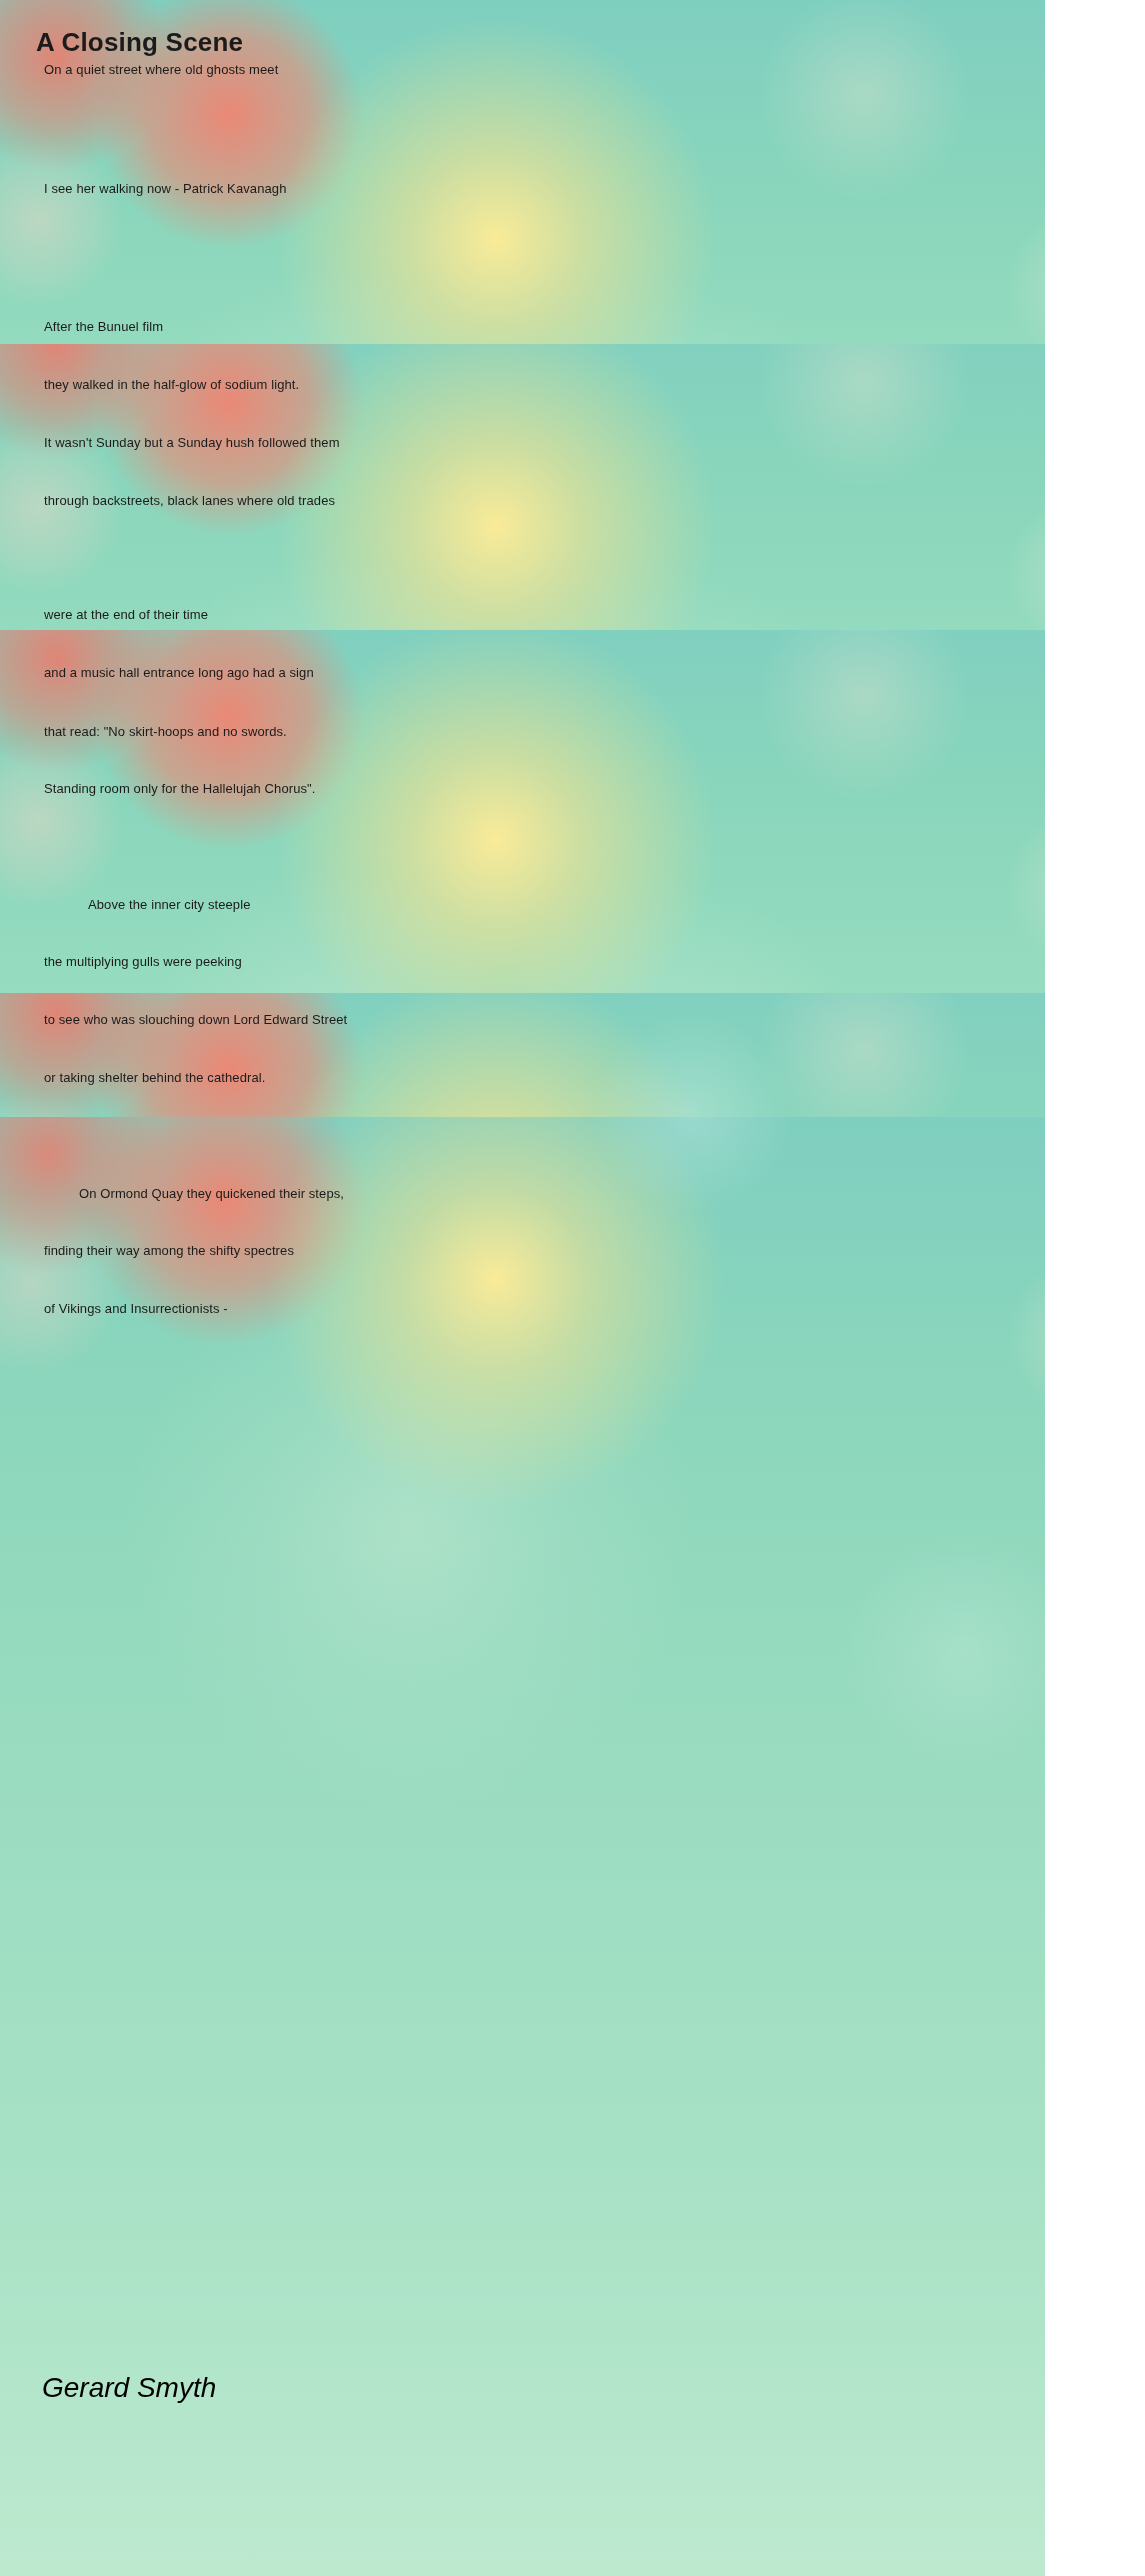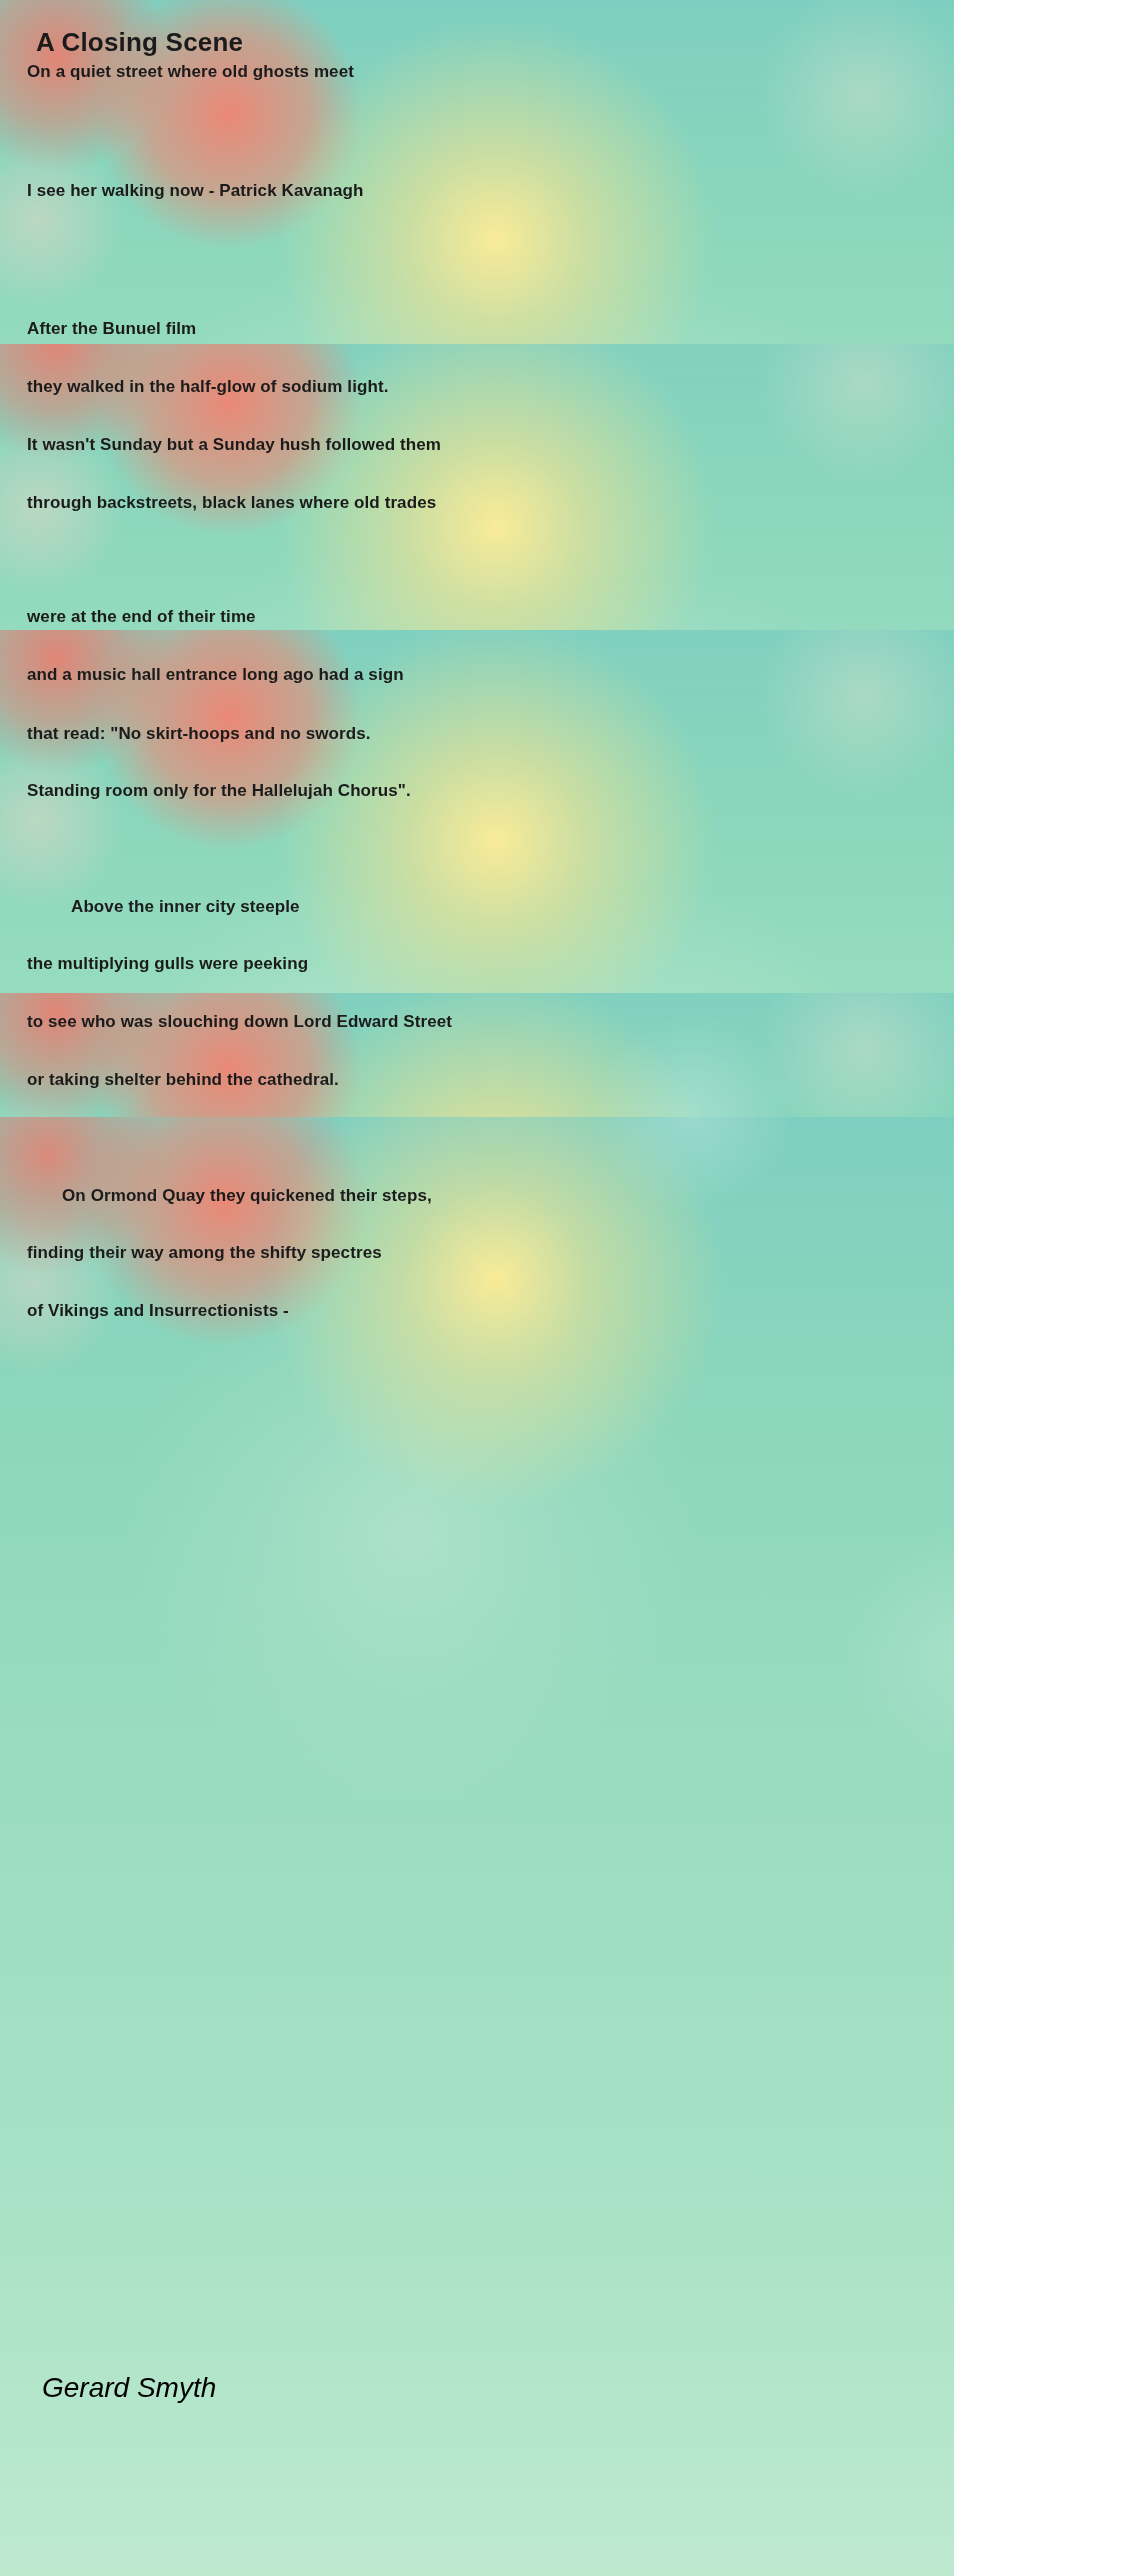--- a/index.html
+++ b/index.html
@@ -5,21 +5,21 @@
   html, body {
     margin: 0;
     padding: 0;
     background: #ffffff;
   }
   body {
     font-family: "Liberation Sans", sans-serif;
   }
   .page {
     position: relative;
-    width: 954px;
+    width: 1045px;
     height: 2576px;
     overflow: hidden;
     background: #8fd9bd;
   }
   
   .bg-band {
     position: absolute;
     left: 0;
     width: 1146px;
     overflow: hidden;
@@ -55,23 +55,23 @@
     position: absolute;
     left: 36px;
     top: 27px;
     font-size: 26px;
     font-weight: bold;
     color: #1b1b1b;
     letter-spacing: 0.2px;
   }
   .poem-line {
     position: absolute;
-    left: 27px;
-    font-size: 17px;
-    font-weight: bold;
+    left: 44px;
+    font-size: 13px;
+    font-weight: normal;
     color: #1b1b1b;
     white-space: nowrap;
     letter-spacing: 0.1px;
   }
   .author {
     position: absolute;
     left: 42px;
     top: 2372px;
     font-size: 28px;
     font-style: italic;

